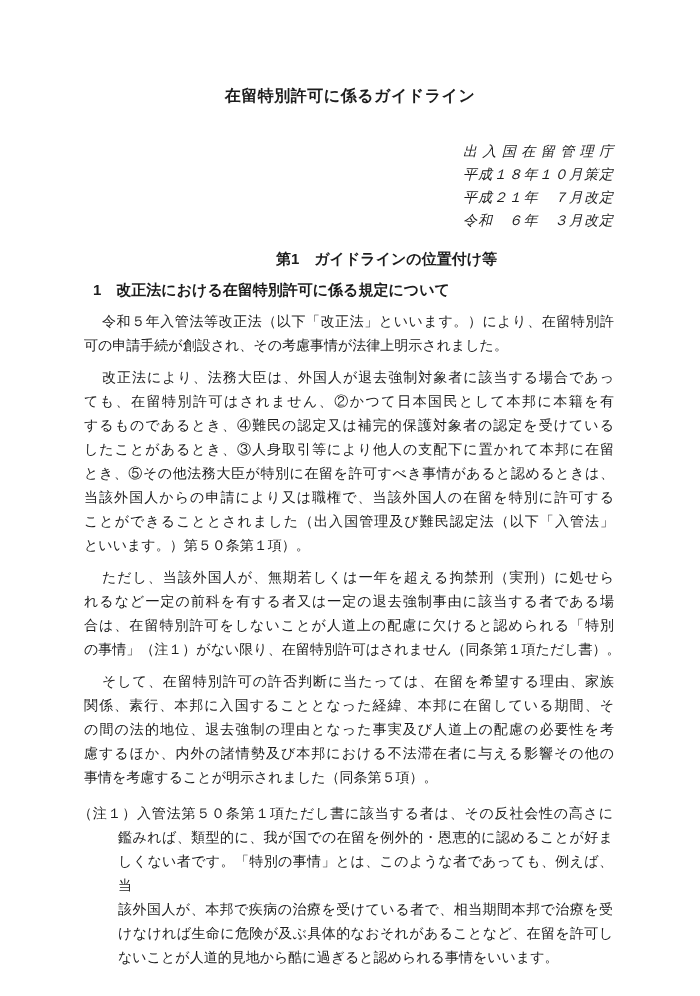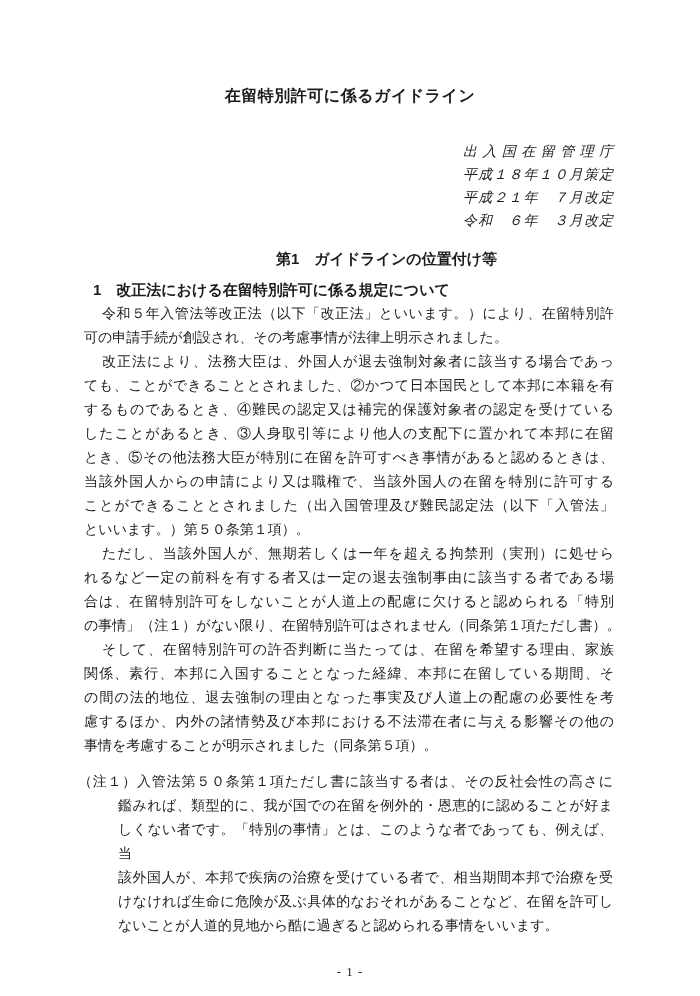--- a/index.html
+++ b/index.html
@@ -57,21 +57,21 @@
     margin-left: 84px;
     width: 530px;
     font-size: 14px;
   }
   .line {
     line-height: 24px;
     text-align: justify;
     text-align-last: justify;
     text-justify: inter-character;
   }
-  .line.first { padding-left: 18px; }
+  .line.first { padding-left: 18px; margin-top: 8px; }
   .line.last  { text-align-last: left; white-space: nowrap; }
   .note {
     margin-top: 12px;
     margin-left: 78px;
     width: 535px;
     font-size: 14px;
   }
   .note .line { padding-left: 40px; }
   .note .line.nfirst { padding-left: 0; }
   .footer {
@@ -101,21 +101,21 @@
 
   <div class="body-text">
 
     <div class="para">
       <div class="line first">令和５年入管法等改正法（以下「改正法」といいます。）により、在留特別許</div>
       <div class="line last">可の申請手続が創設され、その考慮事情が法律上明示されました。</div>
     </div>
 
     <div class="para">
       <div class="line first">改正法により、法務大臣は、外国人が退去強制対象者に該当する場合であっ</div>
-      <div class="line">ても、ことができることとされました、②かつて日本国民として本邦に本籍を有</div>
+      <div class="line">ても、在留特別許可はされません、②かつて日本国民として本邦に本籍を有</div>
       <div class="line">するものであるとき、④難民の認定又は補完的保護対象者の認定を受けている</div>
       <div class="line">したことがあるとき、③人身取引等により他人の支配下に置かれて本邦に在留</div>
       <div class="line">とき、⑤その他法務大臣が特別に在留を許可すべき事情があると認めるときは、</div>
       <div class="line">当該外国人からの申請により又は職権で、当該外国人の在留を特別に許可する</div>
       <div class="line">ことができることとされました（出入国管理及び難民認定法（以下「入管法」</div>
       <div class="line last">といいます。）第５０条第１項）。</div>
     </div>
 
     <div class="para">
       <div class="line first">ただし、当該外国人が、無期若しくは一年を超える拘禁刑（実刑）に処せら</div>

